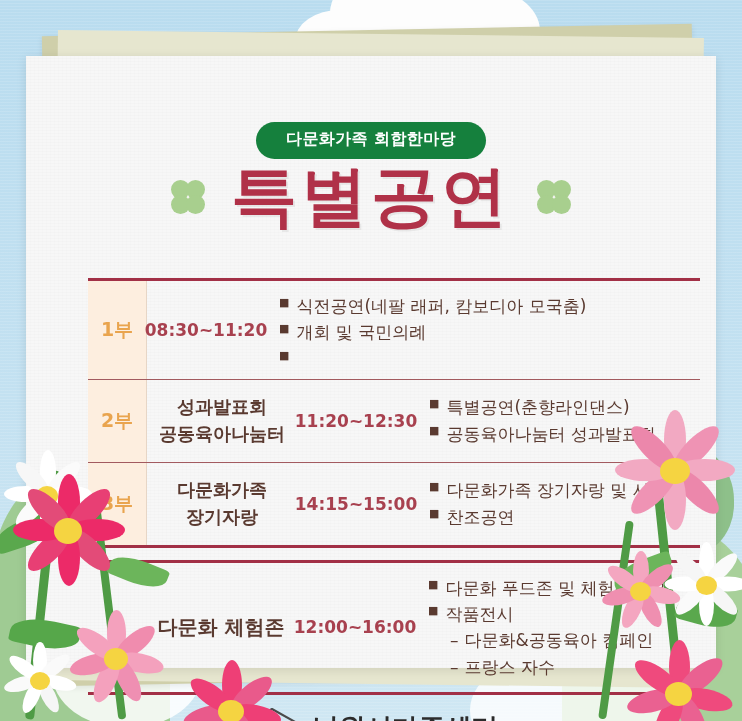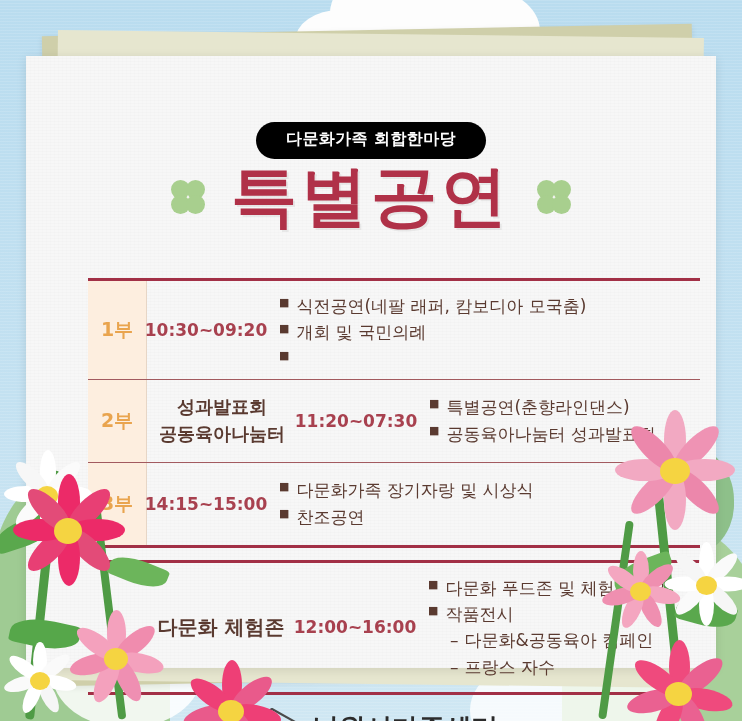--- a/index.html
+++ b/index.html
@@ -34,21 +34,21 @@
   .paper-back2{position:absolute;left:54px;top:34px;width:646px;height:650px;background:#e6e6cf;
       transform:rotate(0.7deg);}
   .paper{position:absolute;left:26px;top:56px;width:690px;height:612px;background:#f7f7f7;
       box-shadow:0 2px 10px rgba(0,0,0,.10);}
   .paper-grain{position:absolute;inset:0;opacity:.5;
     background-image:repeating-linear-gradient(0deg,rgba(0,0,0,.022) 0 1px,rgba(255,255,255,0) 1px 3px),
                      repeating-linear-gradient(90deg,rgba(0,0,0,.016) 0 1px,rgba(255,255,255,0) 1px 4px);}
 
   
   .ribbon{position:absolute;left:50%;transform:translateX(-50%);top:66px;
-     background:#000000;color:#ffffff;border-radius:22px;padding:7px 30px 9px;
+     background:#15803d;color:#ffffff;border-radius:22px;padding:7px 30px 9px;
      font-size:16px;font-weight:bold;letter-spacing:.4px;white-space:nowrap;}
   .title-row{position:absolute;left:0;right:0;top:108px;display:flex;align-items:center;justify-content:center;gap:26px;}
   .main-title{color:#b03148;font-size:66px;font-weight:bold;letter-spacing:4px;line-height:1;
      text-shadow:2px 2px 0 rgba(0,0,0,.06);}
   .clover{width:34px;height:34px;position:relative;flex:none;}
   .clover span{position:absolute;width:19px;height:19px;background:#a8cf8e;border-radius:50%;}
   .clover .p1{left:0;top:0}.clover .p2{right:0;top:0}
   .clover .p3{left:0;bottom:0}.clover .p4{right:0;bottom:0}
 
   
@@ -128,21 +128,21 @@
   </div>
 
   <div class="prog">
 
     <div class="blockA">
 
       <div class="row r1">
         <div class="col-part">
           <span class="part-label">1부</span>
         </div>
-        <div class="col-time">10:30~09:20</div>
+        <div class="col-time">08:30~11:20</div>
         <div class="col-detail">
           <div class="ditem">
             <span class="bullet">■</span>
             <span>식전공연(네팔 래퍼, 캄보디아 모국춤)</span>
           </div>
           <div class="ditem">
             <span class="bullet">■</span>
             <span>개회 및 국민의례</span>
           </div>
           <div class="ditem">
@@ -152,36 +152,40 @@
       </div>
 
       <div class="row r2">
         <div class="col-part">
           <span class="part-label">2부</span>
         </div>
         <div class="col-name">
           <span>성과발표회</span>
           <span>공동육아나눔터</span>
         </div>
-        <div class="col-time">11:20~07:30</div>
+        <div class="col-time">11:20~12:30</div>
         <div class="col-detail">
           <div class="ditem">
             <span class="bullet">■</span>
             <span>특별공연(춘향라인댄스)</span>
           </div>
           <div class="ditem">
             <span class="bullet">■</span>
             <span>공동육아나눔터 성과발표회</span>
           </div>
         </div>
       </div>
 
       <div class="row r3">
         <div class="col-part">
           <span class="part-label">3부</span>
+        </div>
+        <div class="col-name">
+          <span>다문화가족</span>
+          <span>장기자랑</span>
         </div>
         <div class="col-time">14:15~15:00</div>
         <div class="col-detail">
           <div class="ditem">
             <span class="bullet">■</span>
             <span>다문화가족 장기자랑 및 시상식</span>
           </div>
           <div class="ditem">
             <span class="bullet">■</span>
             <span>찬조공연</span>

